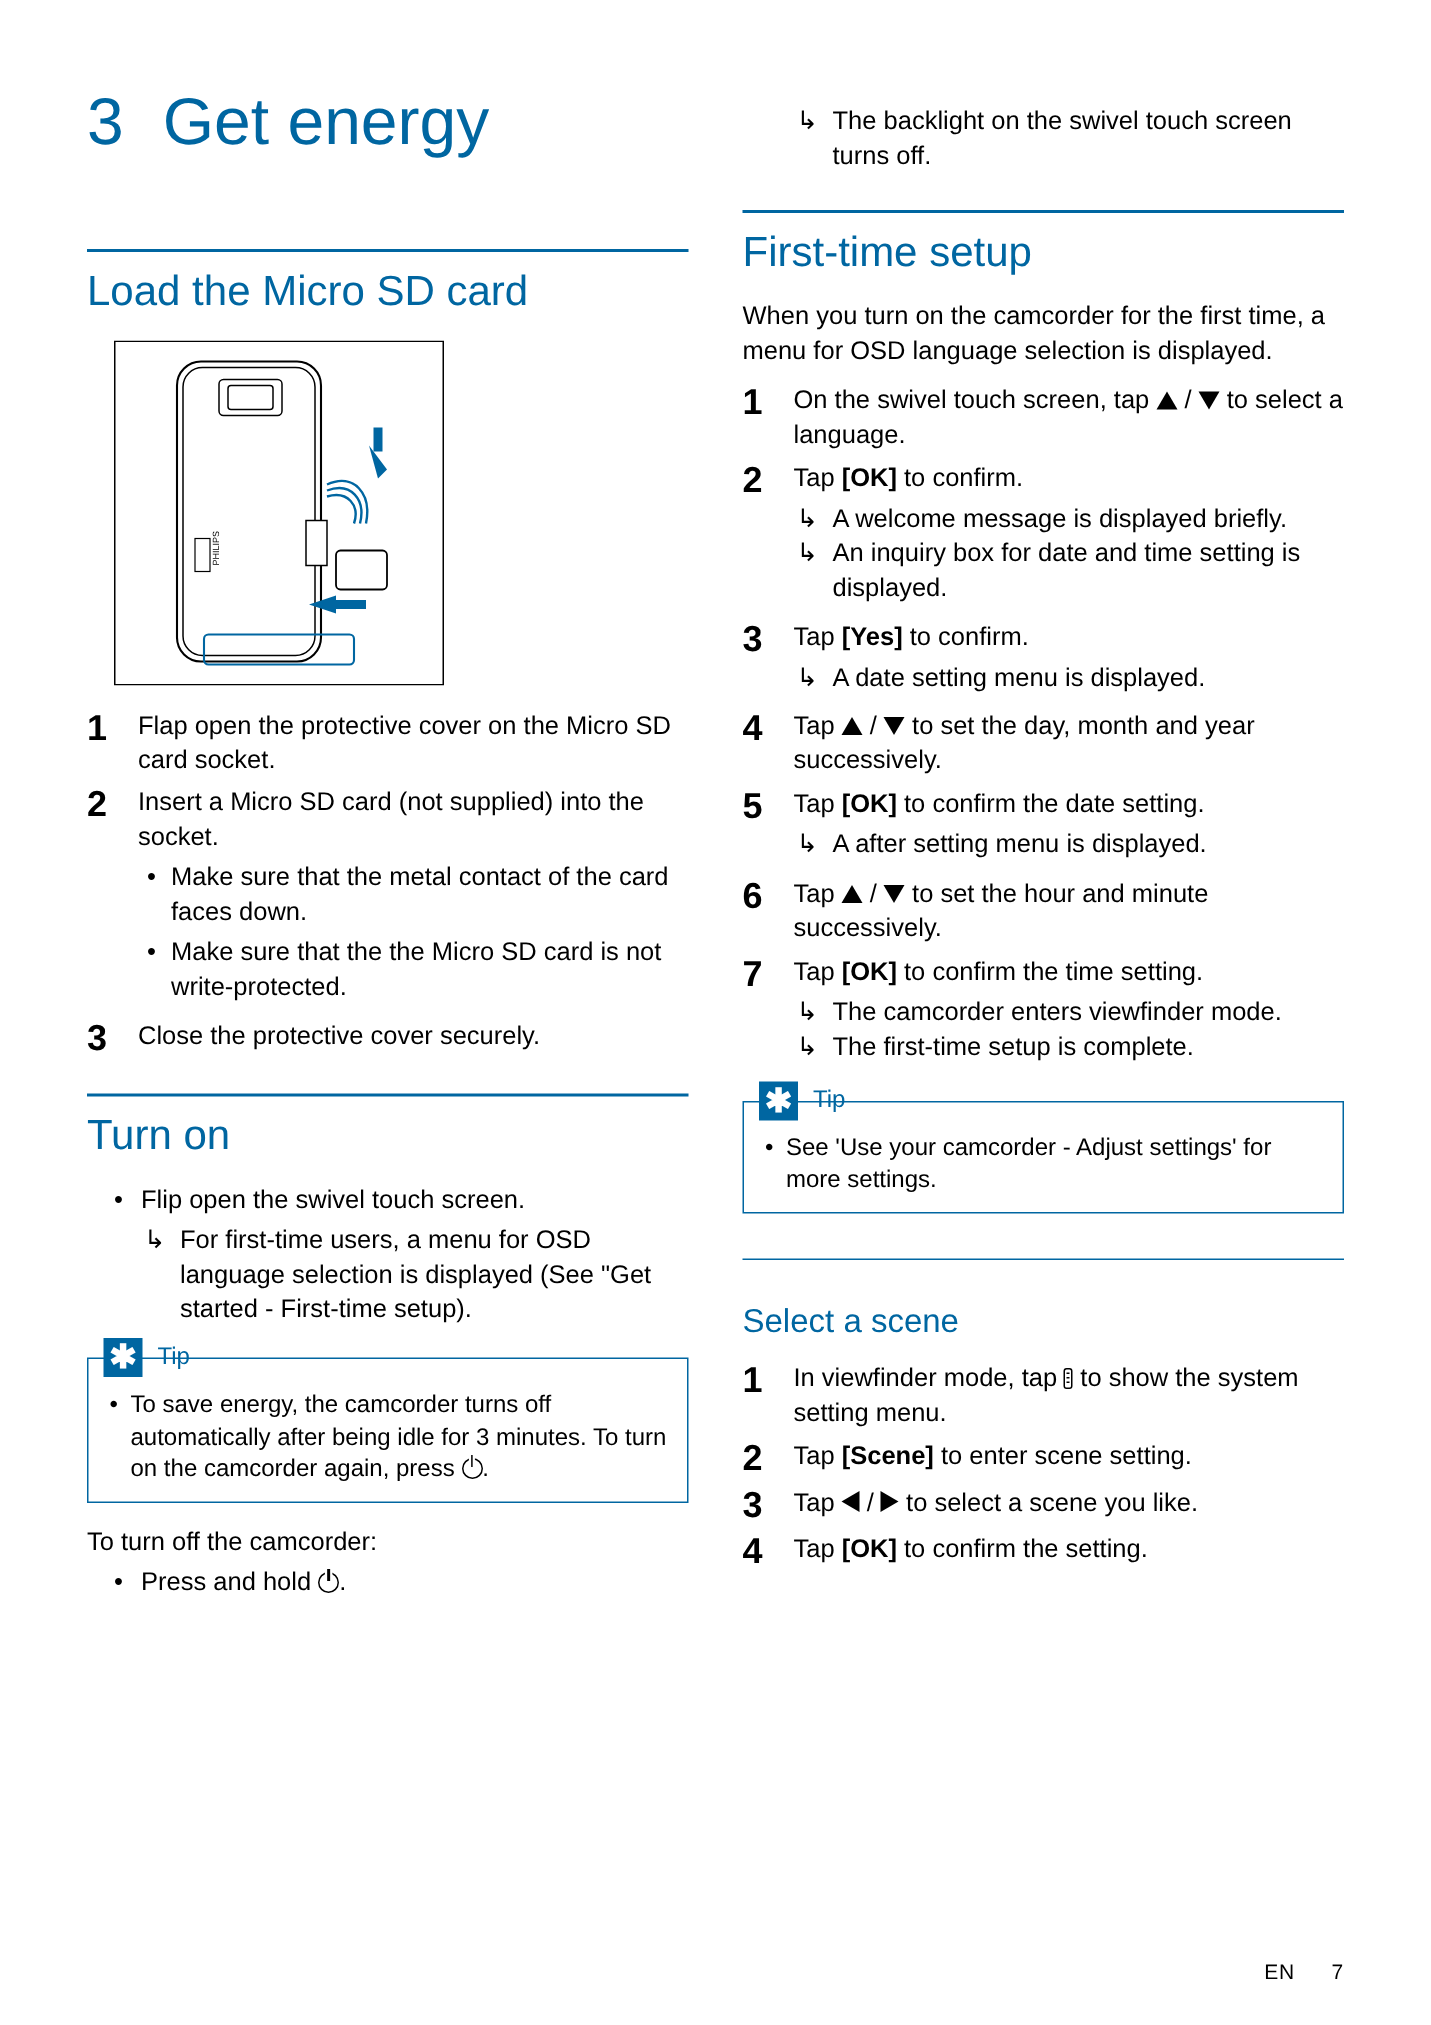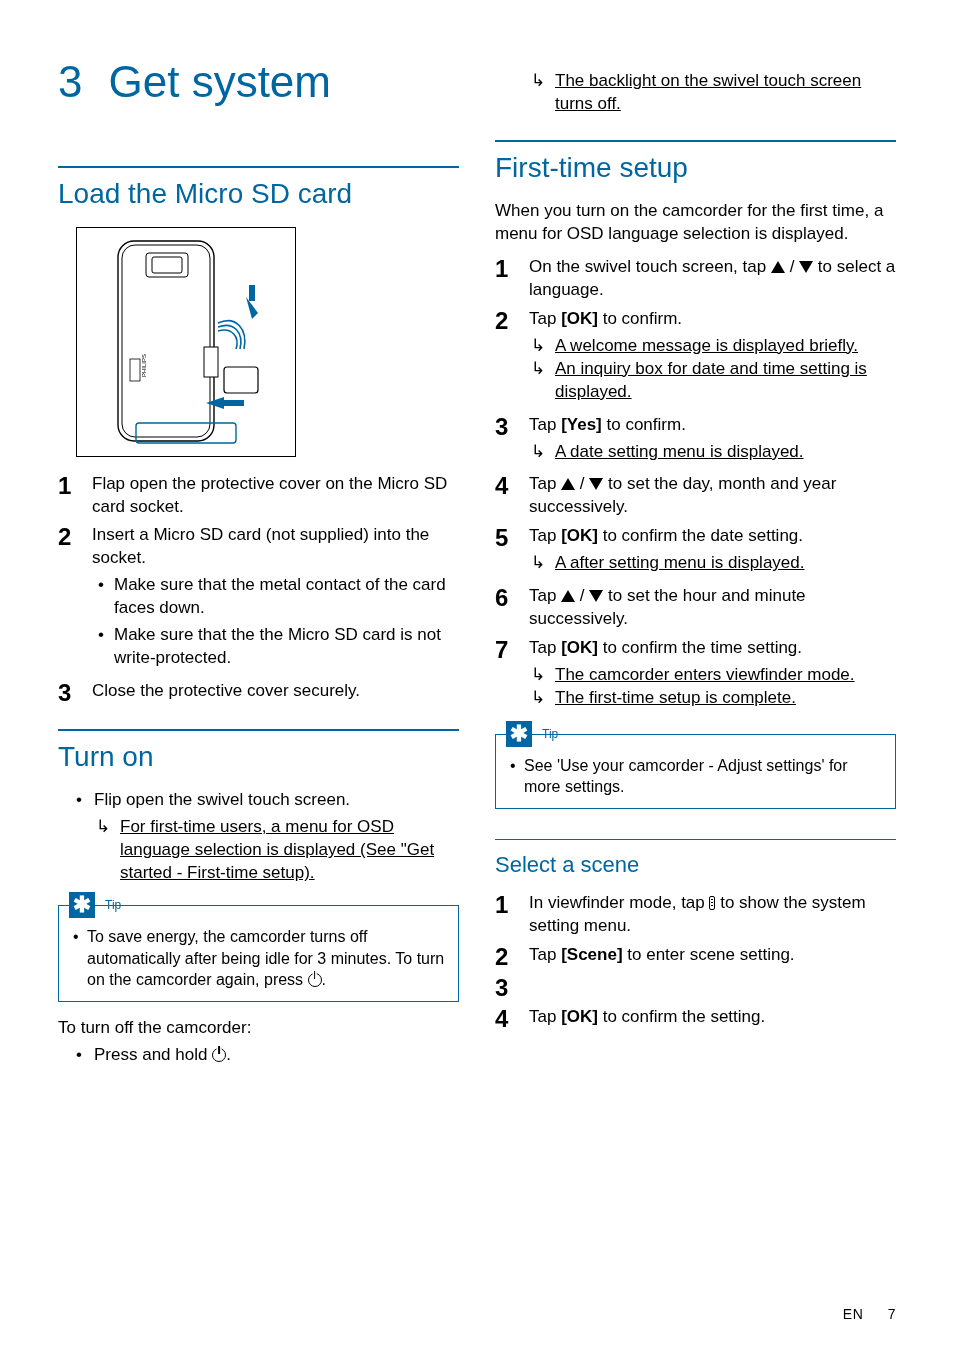--- a/index.html
+++ b/index.html
@@ -36,21 +36,21 @@
     border-top: 2px solid #0066a1;
     padding-top: 10px;
     margin: 24px 0 16px 0;
     line-height: 1.15;
   }
   h3 {
     font-size: 22px;
     font-weight: 300;
     color: #0066a1;
     border-top: 1px solid #0066a1;
-    padding-top: 12px;
+    padding-top: 28px;
     margin: 30px 0 14px 0;
   }
   h4 {
     font-size: 17px;
     font-weight: 400;
     margin: 14px 0 6px 0;
   }
   p.intro { font-size: 17px; line-height: 1.35; margin: 8px 0 10px 0; }
   .fig { margin: 8px 0 16px 18px; }
   .fig svg { display: block; }
@@ -86,21 +86,20 @@
   }
   ul.bullets.outer > li { padding-left: 36px; }
   ul.bullets.outer > li::before { left: 18px; }
   ul.results { list-style: none; padding: 0; margin: 4px 0; }
   ul.results > li {
     position: relative;
     padding-left: 26px;
     margin: 0 0;
     font-size: 17px;
     line-height: 1.35;
-    text-decoration: underline;
   }
   ul.results > li::before {
     content: "↳";
     position: absolute;
     left: 2px;
     top: 0;
     font-size: 17px;
   }
   .tipbox {
     border: 1px solid #0066a1;
@@ -122,21 +121,21 @@
     width: 26px; height: 26px;
     background: #0066a1;
     display: inline-flex;
     align-items: center;
     justify-content: center;
     color: #fff;
     font-size: 22px;
     font-weight: bold;
     line-height: 1;
   }
-  .tipbox .tiplabel { color: #0066a1; font-size: 12px; }
+  .tipbox .tiplabel { color: #0066a1; font-size: 16px; }
   .tipbox ul.tipbody {
     list-style: none;
     padding: 2px 12px 10px 12px;
     margin: 0;
   }
   .tipbox ul.tipbody > li {
     position: relative;
     padding-left: 16px;
     font-size: 16px;
     line-height: 1.35;
@@ -198,21 +197,21 @@
   }
   b.ui { font-weight: 600; }
   .colbreak { break-before: column; }
 </style>
 </head>
 <body>
 
 <div class="page">
 
   <h1>
-    <span class="chapnum">3</span><span>Get system</span>
+    <span class="chapnum">3</span><span>Get energy</span>
   </h1>
 
   <h2>Load the Micro SD card</h2>
 
   <div class="fig">
     <svg width="220" height="230" viewBox="0 0 220 230">
       <rect x="0.5" y="0.5" width="219" height="229" fill="none" stroke="#000" stroke-width="1"></rect>
 
       <rect x="42" y="14" width="96" height="200" rx="16" ry="16" fill="none" stroke="#000" stroke-width="1.4"></rect>
       <rect x="46" y="18" width="88" height="192" rx="13" ry="13" fill="none" stroke="#000" stroke-width="1"></rect>
@@ -392,20 +391,23 @@
       </div>
     </li>
     <li>
       <span class="stepno">2</span>
       <div class="stepbody">
         <span>Tap </span><b class="ui">[Scene]</b><span> to enter scene setting.</span>
       </div>
     </li>
     <li>
       <span class="stepno">3</span>
+      <div class="stepbody">
+        <span>Tap </span><span class="tri-left"></span> / <span class="tri-right"></span><span> to select a scene you like.</span>
+      </div>
     </li>
     <li>
       <span class="stepno">4</span>
       <div class="stepbody">
         <span>Tap </span><b class="ui">[OK]</b><span> to confirm the setting.</span>
       </div>
     </li>
   </ol>
 
 </div>

